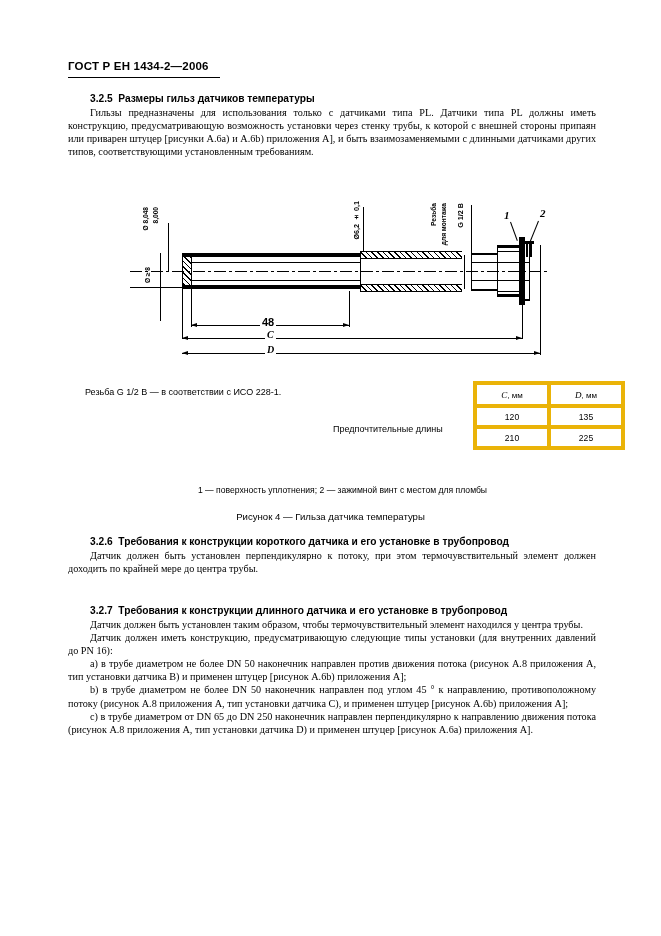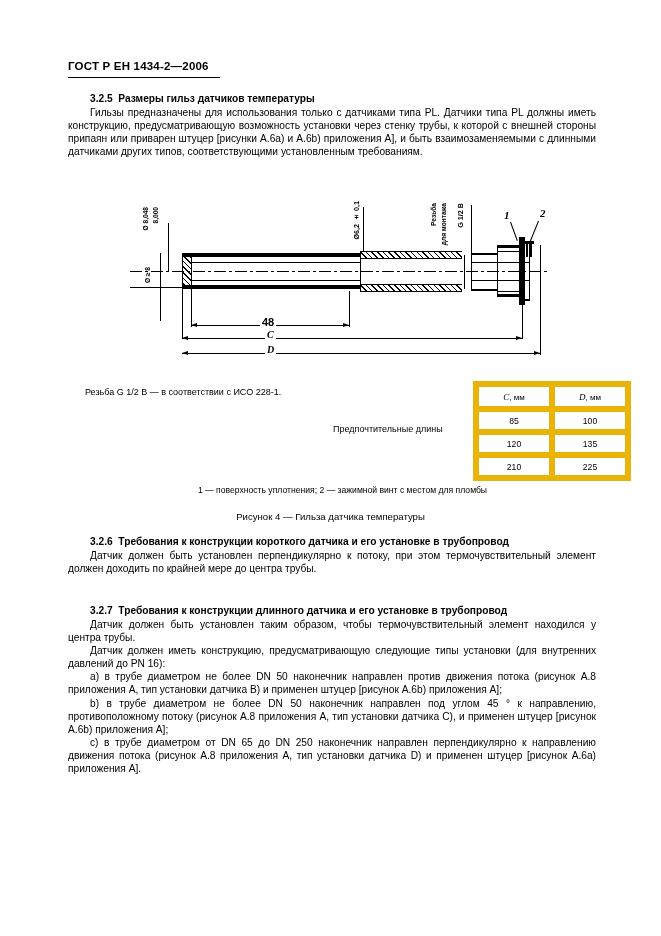--- a/index.html
+++ b/index.html
@@ -4,21 +4,21 @@
 <style>
   html,body{margin:0;padding:0;background:#ffffff;}
   body{width:661px;height:936px;position:relative;
        font-family:"Liberation Sans", sans-serif;color:#000;}
   .page{position:absolute;inset:0;width:661px;height:820px;overflow:hidden;}
 
   .hdr{position:absolute;left:68px;top:60px;font-size:11.5px;font-weight:bold;letter-spacing:.2px;}
   .hdr-rule{position:absolute;left:68px;top:77px;width:152px;height:1px;background:#000;}
 
   .sec-h{font-size:10.2px;font-weight:bold;}
-  .p{font-size:10.2px;line-height:13.1px;text-align:justify;}
+  .p{font-size:10.2px;line-height:13.1px;text-align:justify;font-family:Liberation Serif, serif;}
   .indent{text-indent:22px;}
 
   .blk{position:absolute;left:68px;width:528px;}
 
   
   .fig{position:absolute;left:130px;top:205px;width:420px;height:180px;}
   .ln{position:absolute;background:#000;}
   .h1{height:1px;} .v1{width:1px;}
   .h2{height:2px;}
 
@@ -36,21 +36,21 @@
   .cal{position:absolute;font-size:11px;font-weight:bold;font-style:italic;
        font-family:"Liberation Serif",serif;}
 
   .arrL,.arrR{position:absolute;width:0;height:0;border-top:2.5px solid transparent;
               border-bottom:2.5px solid transparent;}
   .arrL{border-right:6px solid #000;}
   .arrR{border-left:6px solid #000;}
 
   
   .tbl{position:absolute;left:473px;top:381px;border-collapse:collapse;}
-  .tbl td{border:6px solid #eab308;font-size:8.6px;text-align:center;
+  .tbl td{border:4px solid #eab308;font-size:8.6px;text-align:center;
           width:70px;height:17px;padding:0;}
   .tbl .hd{font-style:italic;font-family:"Liberation Serif",serif;font-size:9px;border-bottom:2px solid #000;height:19px;}
   .tbl .hd i{font-style:italic;}
   .tbl .hd span.u{font-style:normal;font-family:"Liberation Sans",sans-serif;font-size:8px;}
 
   .note{position:absolute;font-size:9px;}
   .cap{position:absolute;font-size:8.6px;width:661px;text-align:center;left:12px;}
   .capb{position:absolute;font-size:9.6px;width:661px;text-align:center;left:0;}
   .pgno{position:absolute;left:68px;top:852px;font-size:9px;}
 </style>
@@ -168,24 +168,20 @@
     <tbody>
       <tr>
         <td class="hd">
           <i>C</i><span class="u">, мм</span>
         </td>
         <td class="hd">
           <i>D</i><span class="u">, мм</span>
         </td>
       </tr>
       <tr>
-        <td>85</td>
-        <td>100</td>
-      </tr>
-      <tr>
         <td>120</td>
         <td>135</td>
       </tr>
       <tr>
         <td>210</td>
         <td>225</td>
       </tr>
     </tbody>
   </table>
 

